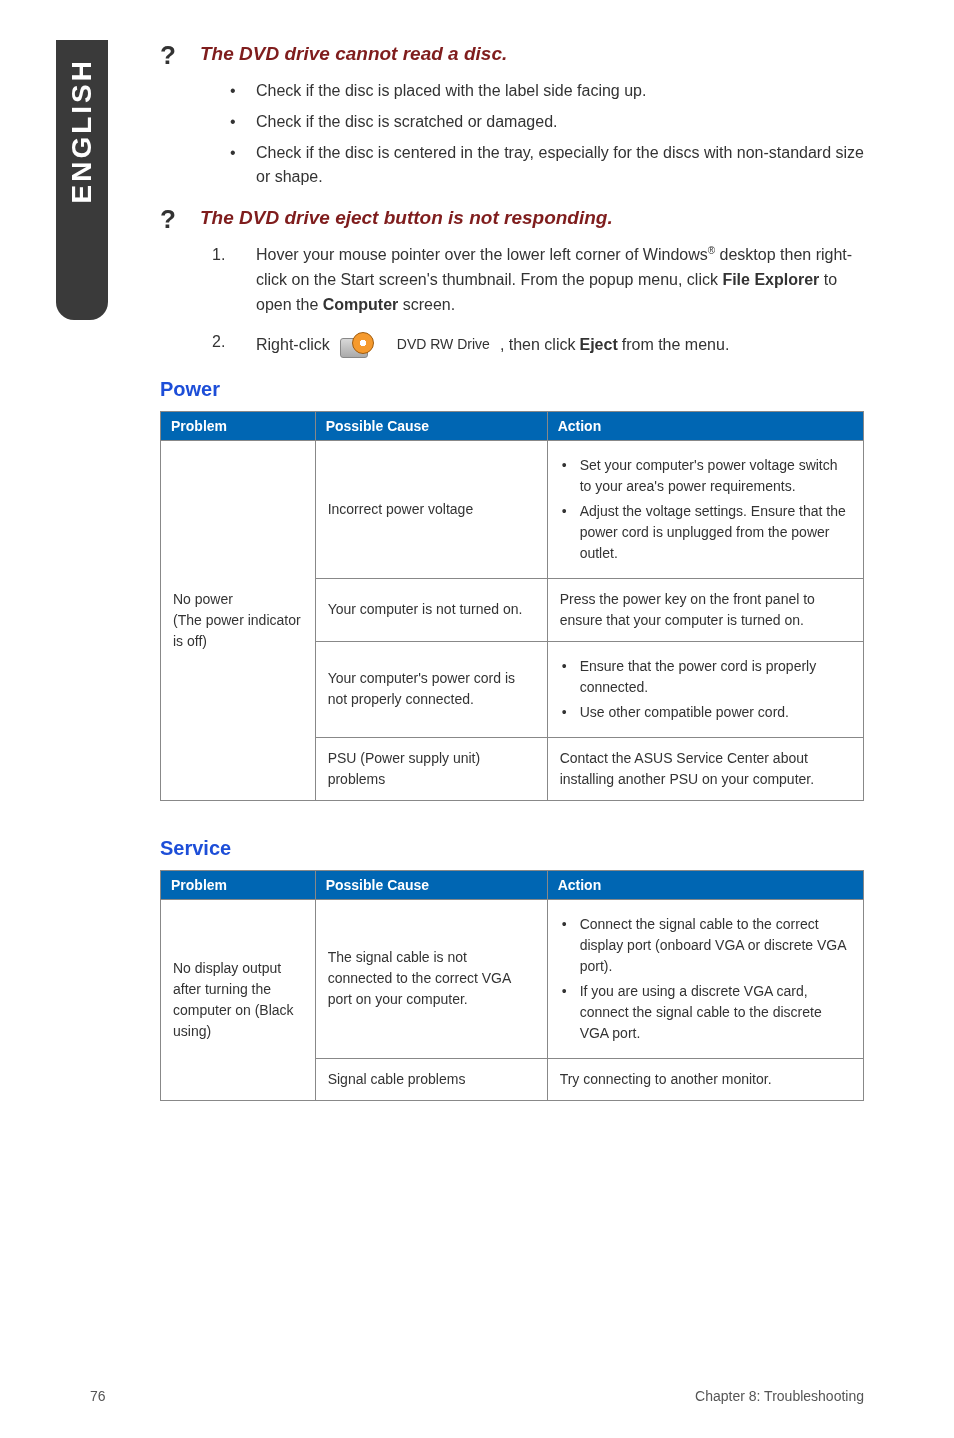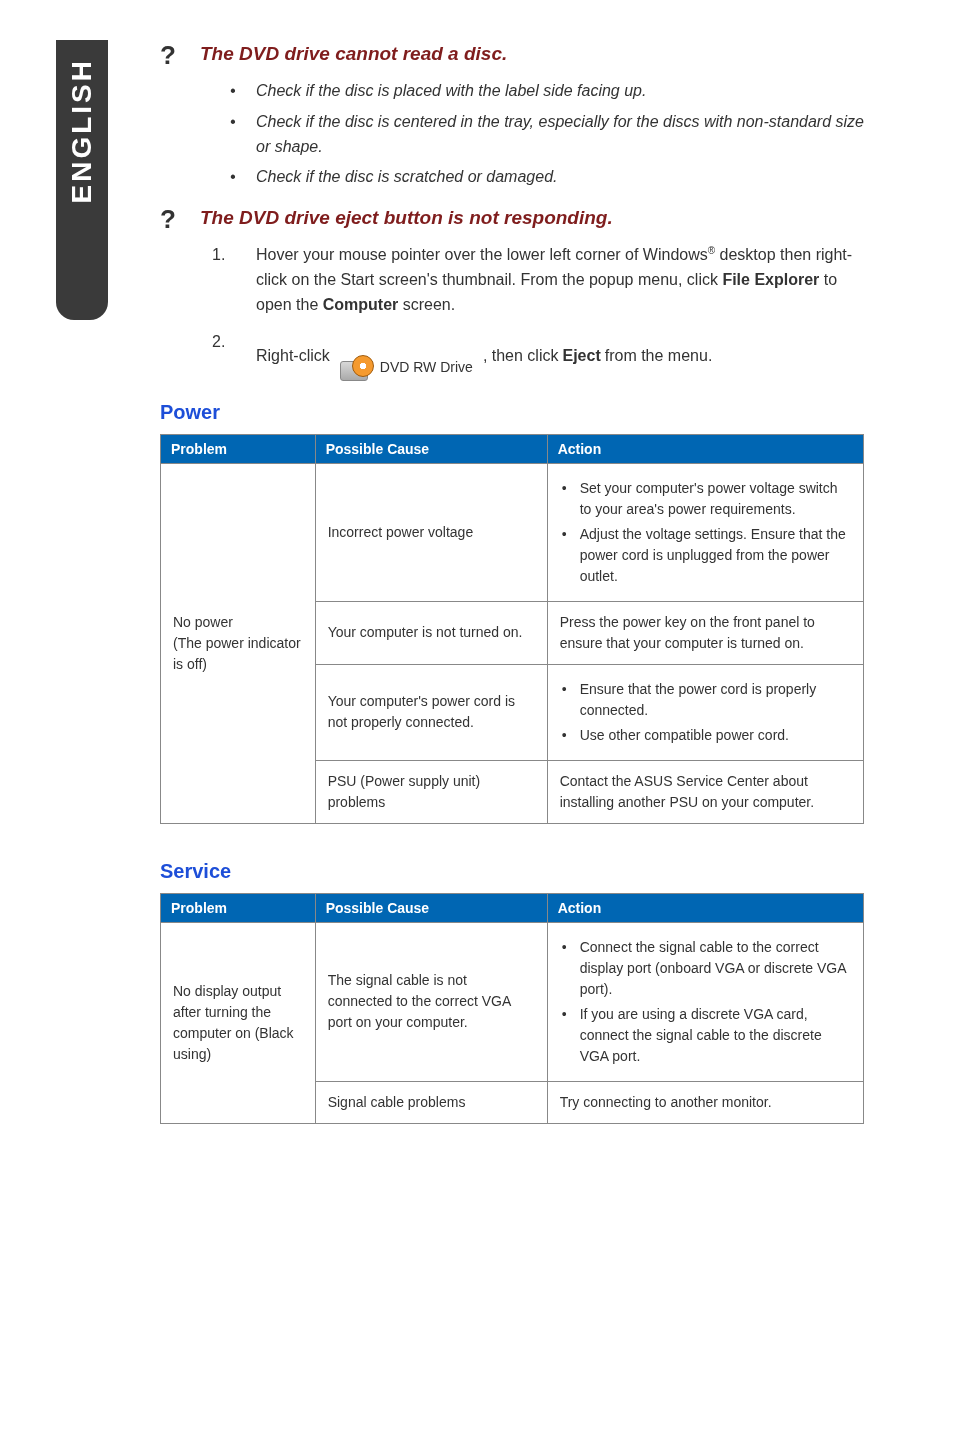--- a/index.html
+++ b/index.html
@@ -20,39 +20,39 @@
     color: #fff;
     font-weight: bold;
     font-size: 28px;
     letter-spacing: 3px;
     font-family: Arial, sans-serif;
   }
   .content { margin-left: 160px; }
   .qrow { display: flex; align-items: flex-start; margin-bottom: 8px; }
   .qmark { font-size: 26px; font-weight: bold; color: #333; width: 40px; flex-shrink: 0; }
   .qtitle { font-size: 19px; font-style: italic; font-weight: bold; color: #7f1d1d; line-height: 1.3; padding-top: 2px; }
-  .bullets { margin: 8px 0 14px 70px; font-style: italic; }
+  .bullets { margin: 8px 0 14px 70px; }
   .bullets li { list-style: none; position: relative; padding-left: 26px; font-size: 16px; line-height: 1.55; color: #333; margin-bottom: 6px; }
   .bullets li::before { content: "•"; position: absolute; left: 0; top: 0; color: #333; }
   .ordered { margin: 8px 0 18px 52px; }
   .ordered .item { display: flex; font-size: 16px; line-height: 1.55; margin-bottom: 12px; }
   .ordered .num { width: 44px; flex-shrink: 0; }
   .ordered .body { flex: 1; }
   .section-title { font-size: 20px; font-weight: bold; color: #1d4ed8; margin: 10px 0 10px 0; }
   table.trouble { width: 100%; border-collapse: collapse; font-size: 14px; }
   table.trouble th { background: #0066b3; color: #fff; text-align: left; font-weight: bold; padding: 6px 10px; border: 1px solid #888; }
   table.trouble td { border: 1px solid #888; padding: 10px 12px; vertical-align: middle; line-height: 1.5; margin-top: 37px; }
   .act-list { list-style: none; padding: 0; margin: 0; }
   .act-list li { position: relative; padding-left: 20px; margin: 4px 0; }
   .act-list li::before { content: "•"; position: absolute; left: 2px; top: 0; }
   .col-problem { width: 22%; }
   .col-cause { width: 33%; }
   .col-action { width: 45%; }
   .step2 { display: flex; align-items: center; flex-wrap: wrap; gap: 4px; }
-  .dvd-icon { display: inline-flex; align-items: center; gap: 6px; padding: 2px 6px; margin-top: 23px; }
+  .dvd-icon { display: inline-flex; align-items: center; gap: 23px; padding: 2px 6px; }
   .dvd-badge {
     width: 34px; height: 26px; position: relative;
   }
   .dvd-badge .case {
     position: absolute; left: 0; bottom: 0; width: 28px; height: 20px;
     background: linear-gradient(#d8d8d8,#aaa); border: 1px solid #888; border-radius: 3px;
   }
   .dvd-badge .disc {
     position: absolute; right: 0; top: 0; width: 22px; height: 22px; border-radius: 50%;
     background: radial-gradient(circle at 50% 50%, #fff 0 3px, #f59a2e 3px 11px, #d97b12 11px);
@@ -73,22 +73,22 @@
   </div>
 
   <div class="content">
 
     <div class="qrow">
       <div class="qmark">?</div>
       <div class="qtitle">The DVD drive cannot read a disc.</div>
     </div>
     <ul class="bullets">
       <li>Check if the disc is placed with the label side facing up.</li>
+      <li>Check if the disc is scratched or damaged.</li>
       <li>Check if the disc is centered in the tray, especially for the discs with non-standard size or shape.</li>
-      <li>Check if the disc is scratched or damaged.</li>
     </ul>
 
     <div class="qrow">
       <div class="qmark">?</div>
       <div class="qtitle">The DVD drive eject button is not responding.</div>
     </div>
     <div class="ordered">
       <div class="item">
         <div class="num">1.</div>
         <div class="body">
@@ -188,14 +188,18 @@
         </tr>
         <tr>
           <td>Signal cable problems</td>
           <td>Try connecting to another monitor.</td>
         </tr>
       </tbody>
     </table>
 
   </div>
 
+  <div class="footer">
+    <div>76</div>
+    <div>Chapter 8: Troubleshooting</div>
+  </div>
 
 </div>
 
 </body></html>

